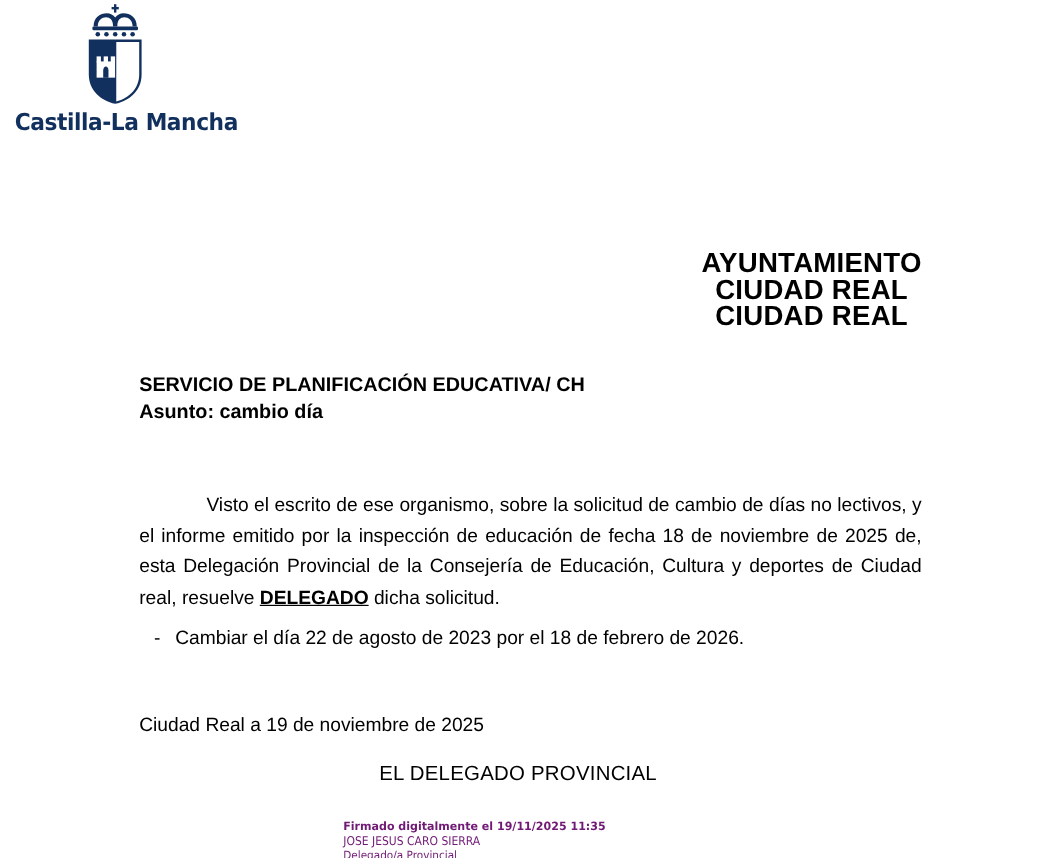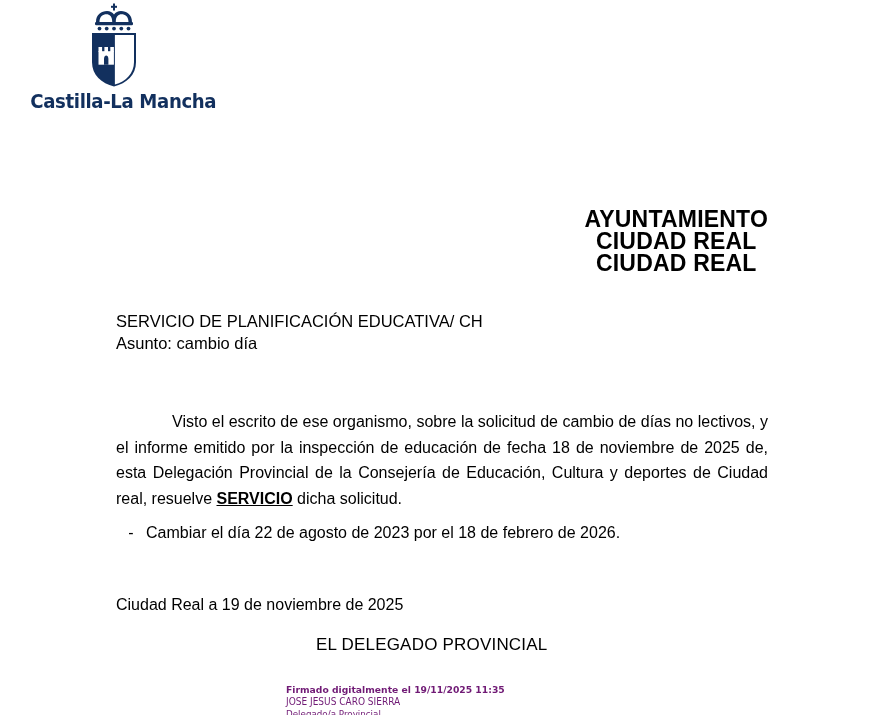--- a/index.html
+++ b/index.html
@@ -20,21 +20,21 @@
 
   .page {
     position: absolute;
     inset: 0;
     background: #ffffff;
   }
 
   
   .letterhead {
     position: absolute;
-    left: 24px;
+    left: 6px;
     top: 2px;
     width: 180px;
   }
   .crest {
     display: block;
     margin: 0 auto;
     width: 62px;
     height: 86px;
   }
   .wordmark {
@@ -62,21 +62,21 @@
     line-height: 22px;
     letter-spacing: 0.2px;
   }
   .addressee div { white-space: nowrap; }
 
   
   .subject {
     position: absolute;
     left: 116px;
     top: 310px;
-    font-weight: 400;
+    font-weight: 700;
     font-size: 16.5px;
     line-height: 22px;
   }
   .subject div { white-space: nowrap; }
 
   
   .body-text {
     position: absolute;
     left: 116px;
     top: 393px;
@@ -204,21 +204,21 @@
     <div>AYUNTAMIENTO</div>
     <div>CIUDAD REAL</div>
     <div>CIUDAD REAL</div>
   </div>
 
   <div class="subject">
     <div>SERVICIO DE PLANIFICACIÓN EDUCATIVA/ CH</div>
     <div>Asunto: cambio día</div>
   </div>
 
-  <p class="body-text"><span>Visto el escrito de ese organismo, sobre la solicitud de cambio de días no lectivos, y el informe emitido por la inspección de educación de fecha 18 de noviembre de 2025 de, esta Delegación Provincial de la Consejería de Educación, Cultura y deportes de Ciudad real, resuelve </span><span class="emph">SERVICIO</span><span> dicha solicitud.</span></p>
+  <p class="body-text"><span>Visto el escrito de ese organismo, sobre la solicitud de cambio de días no lectivos, y el informe emitido por la inspección de educación de fecha 18 de noviembre de 2025 de, esta Delegación Provincial de la Consejería de Educación, Cultura y deportes de Ciudad real, resuelve </span><span class="emph">DELEGADO</span><span> dicha solicitud.</span></p>
 
   <div class="bullet-row">
     <span class="bullet-mark">-</span>
     <span class="bullet-text">Cambiar el día 22 de agosto de 2023 por el 18 de febrero de 2026.</span>
   </div>
 
   <div class="place-date">Ciudad Real a 19 de noviembre de 2025</div>
 
   <div class="signer-title">EL DELEGADO PROVINCIAL</div>
 

